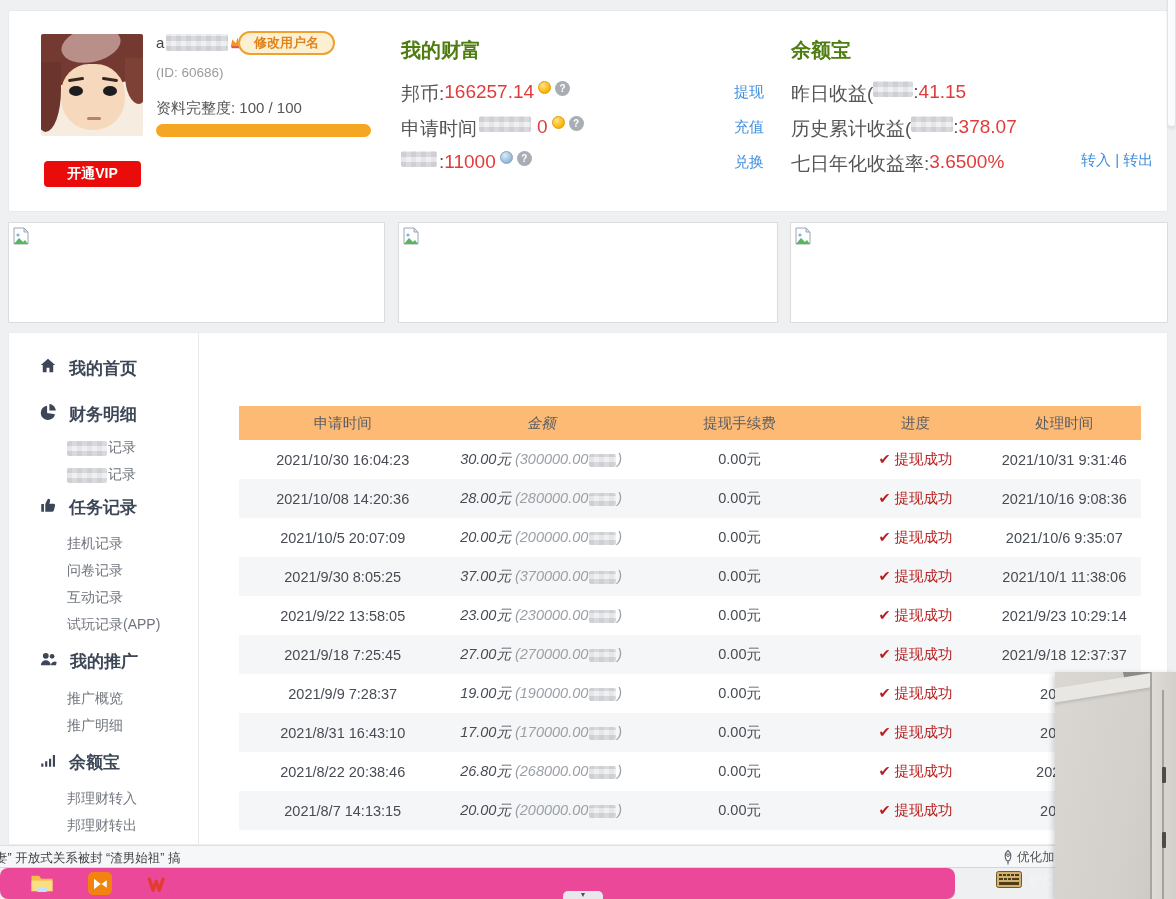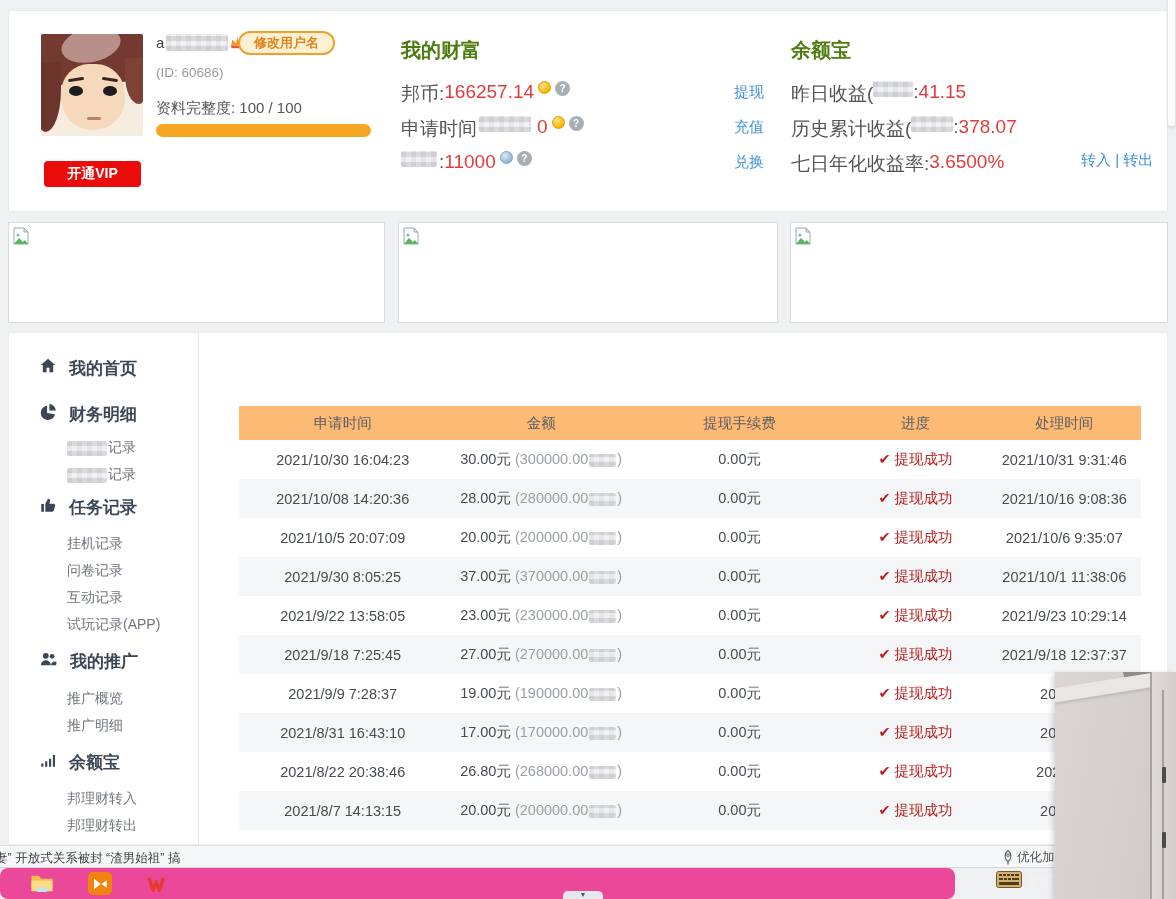--- a/index.html
+++ b/index.html
@@ -56,21 +56,21 @@
   .side-head svg { flex:0 0 auto; }
   .side-sub { position:absolute; left:58px; height:24px; display:flex; align-items:center; font-size:14px; color:#70757d; cursor:pointer; }
 
   #content { position:absolute; left:190px; top:0; right:0; height:100%; }
   #content-head { position:absolute; left:40px; top:22px; right:0; padding-bottom:13px; border-bottom:1px solid #ededed; color:#e23b3b; font-size:16px; font-weight:bold; }
   #wd-table { position:absolute; left:40px; top:73px; width:902px; }
   .trow { display:flex; align-items:center; height:39px; font-size:14.5px; color:#474c54; }
   .trow.thead { height:34px; background:#fdba74; color:#585d64; }
   .trow.odd { background:#f5f6f7; }
   .c { text-align:center; }
-  .c1{width:23%;} .c2{width:21%;} .c3{width:23%;} .c4{width:16%;} .c5{width:17%;}
+  .c1{width:23%;} .c2{width:21%;font-style:italic;} .c3{width:23%;} .c4{width:16%;} .c5{width:17%;}
   .amt-sub { color:#9aa0a6; }
   .m-amt { width:27px; height:13px; margin:0 1px; }
   .status-ok { color:#b91c1c; font-weight:bold; }
   .status-ok .lbl { font-weight:normal; }
 
   
   #ticker { left:0; top:845px; width:1176px; height:23px; background:#f6f7f8; border-top:1px solid #e0e0e0; border-bottom:1px solid #d6d6d6; }
   #ticker-left { position:absolute; left:-5px; top:4px; font-size:12.5px; color:#3d3d3d; white-space:nowrap; cursor:pointer; }
   #ticker-right { position:absolute; left:1002px; top:3px; display:flex; align-items:center; gap:3px; font-size:12.5px; color:#555; cursor:pointer; white-space:nowrap; }
 

